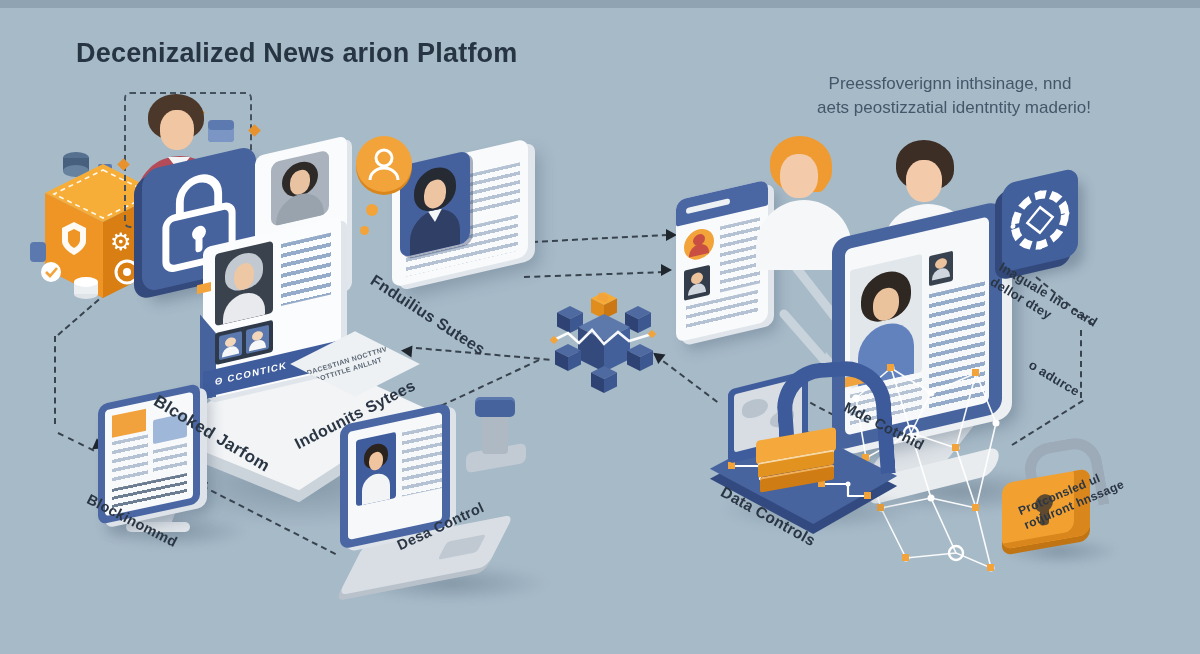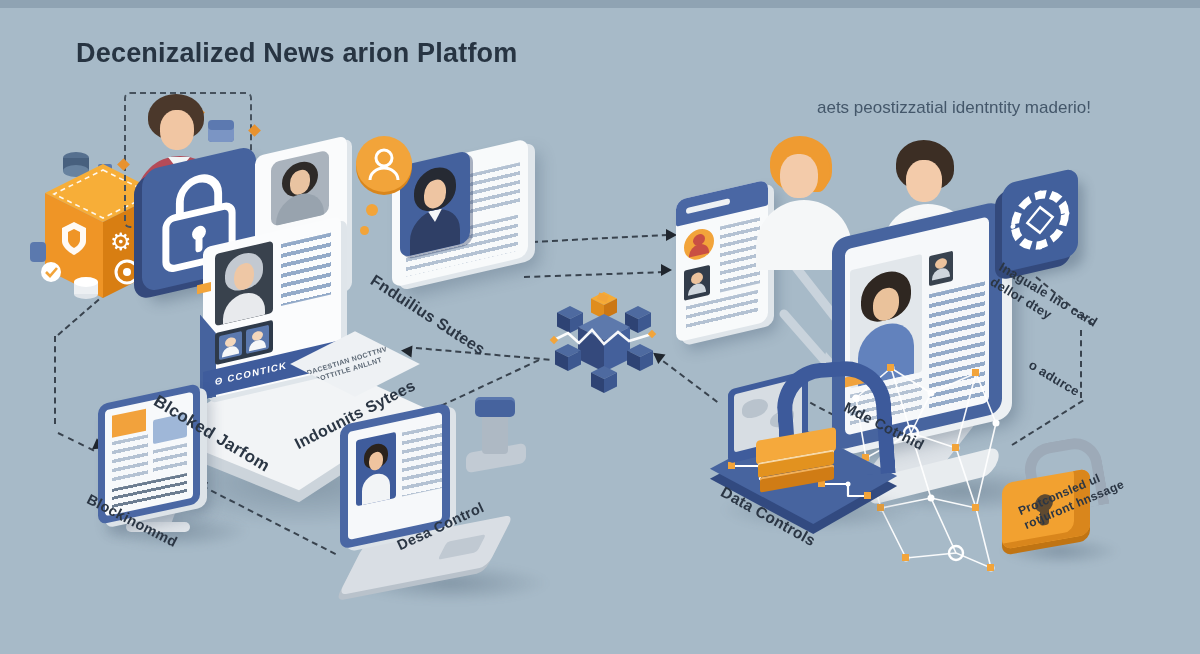--- a/index.html
+++ b/index.html
@@ -20,20 +20,21 @@
   .card{position:absolute;background:#f8fafb;border-radius:10px;box-shadow:7px 5px 0 #e0e6eb,12px 14px 16px rgba(52,72,94,.25);}
   .skew{transform:skewY(-13deg);}
   .shadow{position:absolute;background:radial-gradient(ellipse at center,rgba(55,75,95,.30),rgba(55,75,95,0) 70%);filter:blur(3px);border-radius:50%;}
 </style>
 </head>
 <body>
 
 <div class="stage">
 
   <div class="title" style="left:76px;top:30px;">Decenizalized News arion Platfom</div>
+  <div class="subtitle" style="left:720px;top:66px;width:460px;">Preessfoverignn inthsinage, nnd</div>
   <div class="subtitle" style="left:724px;top:90px;width:460px;">aets peostizzatial identntity maderio!</div>
 
   <div class="dash" style="left:532px;top:233px;width:136px;transform:rotate(-3deg);"></div>
   <div class="dash" style="left:524px;top:268px;width:140px;transform:rotate(-2deg);"></div>
   <div class="tri-r" style="left:666px;top:221px;"></div>
   <div class="tri-r" style="left:661px;top:256px;"></div>
   <div class="dash" style="left:416px;top:339px;width:134px;transform:rotate(5deg);"></div>
   <div class="tri-l" style="left:401px;top:337px;transform:rotate(5deg);"></div>
   <div class="dash" style="left:432px;top:401px;width:118px;transform:rotate(-25deg);"></div>
   <div class="dash" style="left:58px;top:326px;width:112px;transform:rotate(-41deg);"></div>

